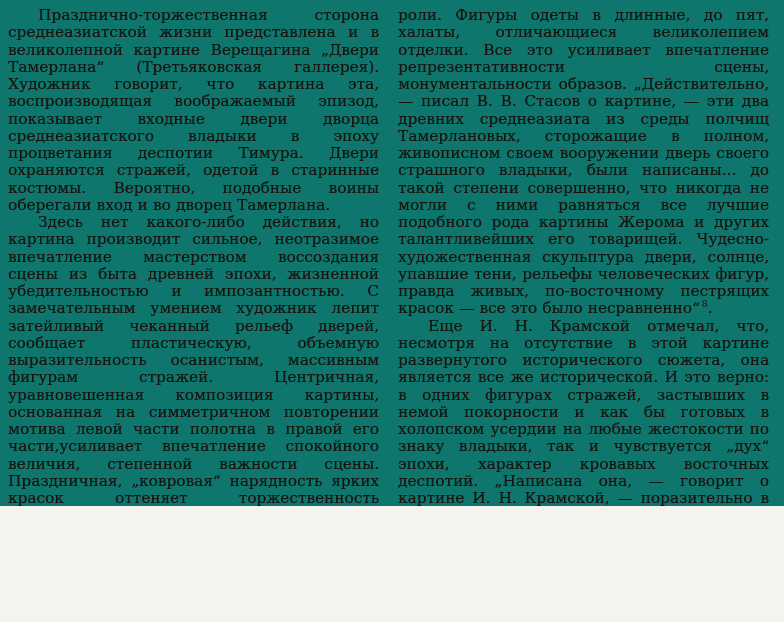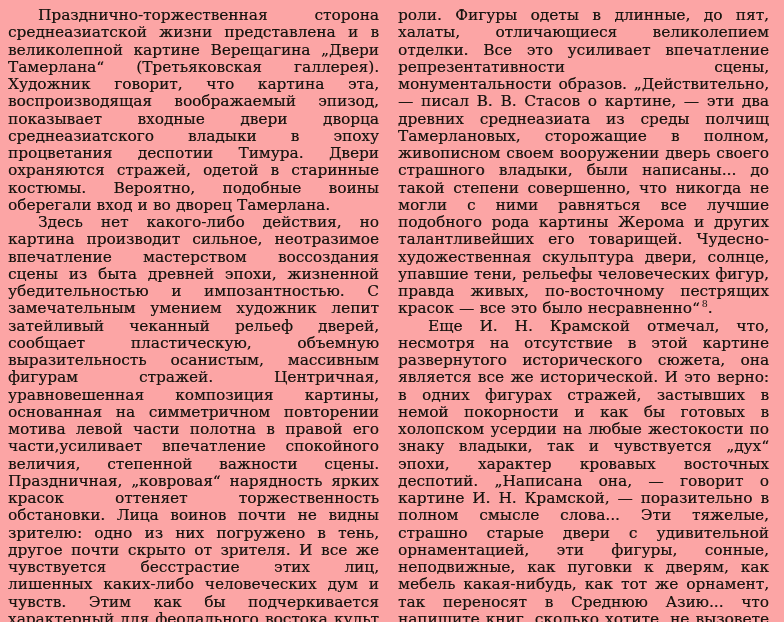--- a/index.html
+++ b/index.html
@@ -3,23 +3,23 @@
 <meta charset="utf-8">
 <style>
   html, body {
     margin: 0;
     padding: 0;
     background: #f4f3f0;
   }
   .page {
     position: relative;
     width: 784px;
-    height: 622px;
+    height: 506px;
     margin: 0 auto;
-    background: #fca5a5;
+    background: #0f766e;
     box-sizing: border-box;
     padding: 7px 15px 4px 8px;
     overflow: hidden;
     font-family: "DejaVu Serif", "Liberation Serif", serif;
     font-size: 15.3px;
     line-height: 17.25px;
     color: #17140f;
     text-shadow: 0.3px 0 0 rgba(23, 20, 15, 0.55);
   }
   .columns {

